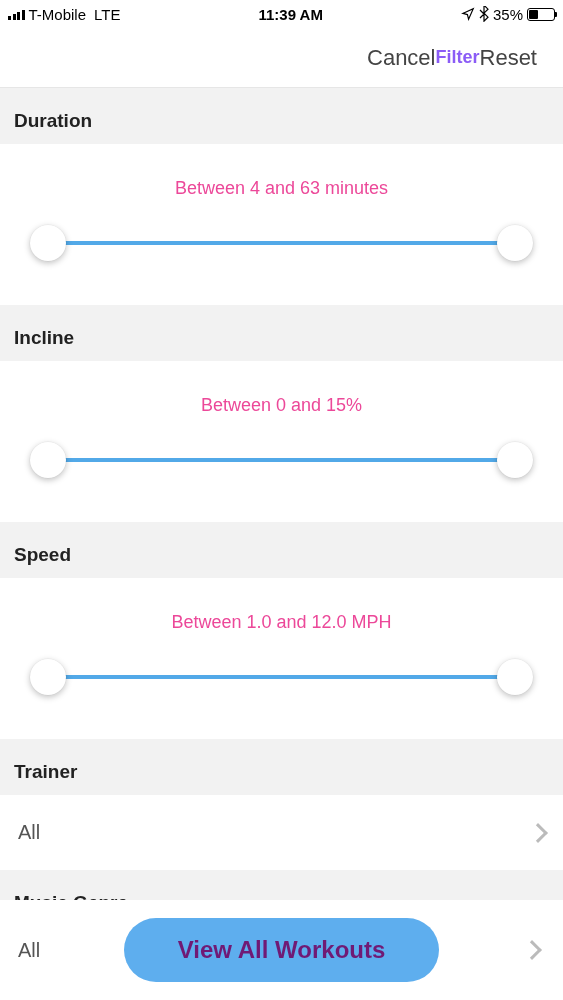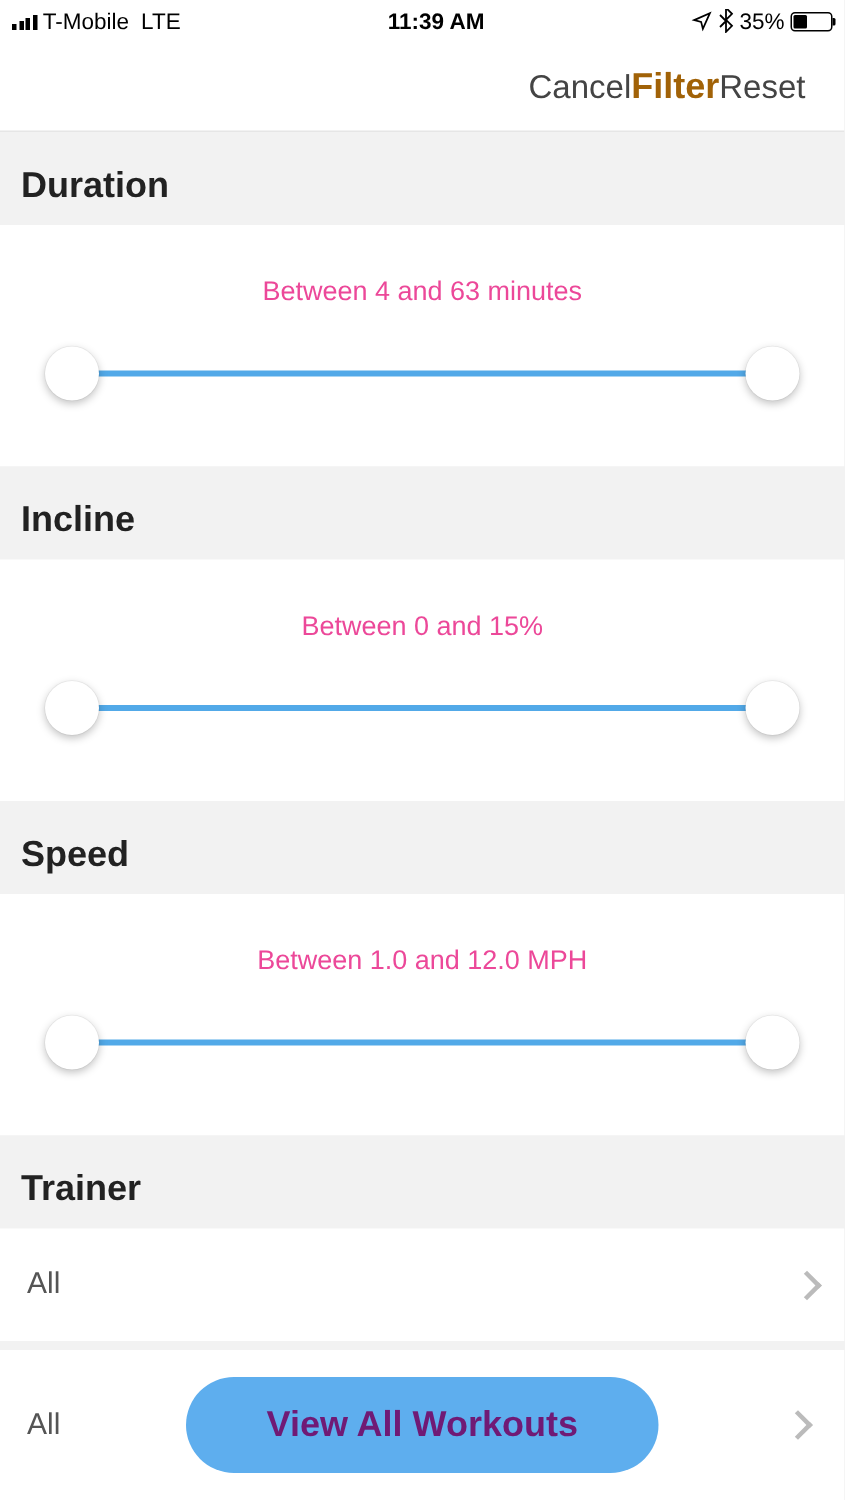--- a/index.html
+++ b/index.html
@@ -50,25 +50,25 @@
       border-bottom: 1px solid #e6e6e6;
     }
     .nav-btn {
       font-size: 22px;
       color: #444;
       font-weight: 400;
       background: none;
       border: none;
       cursor: pointer;
     }
-    .nav-title { font-size: 24px; font-weight: 700; color: #a16207; }
+    .nav-title { font-size: 18px; font-weight: 700; color: #8b5cf6; }
     .section-header {
       background: #f2f2f2;
       padding: 22px 14px 12px 14px;
-      font-size: 24px;
+      font-size: 19px;
       font-weight: 700;
       color: #222;
     }
     .slider-panel {
       background: #fff;
       padding: 34px 16px 44px 16px;
     }
     .slider-label {
       text-align: center;
       font-size: 18px;

